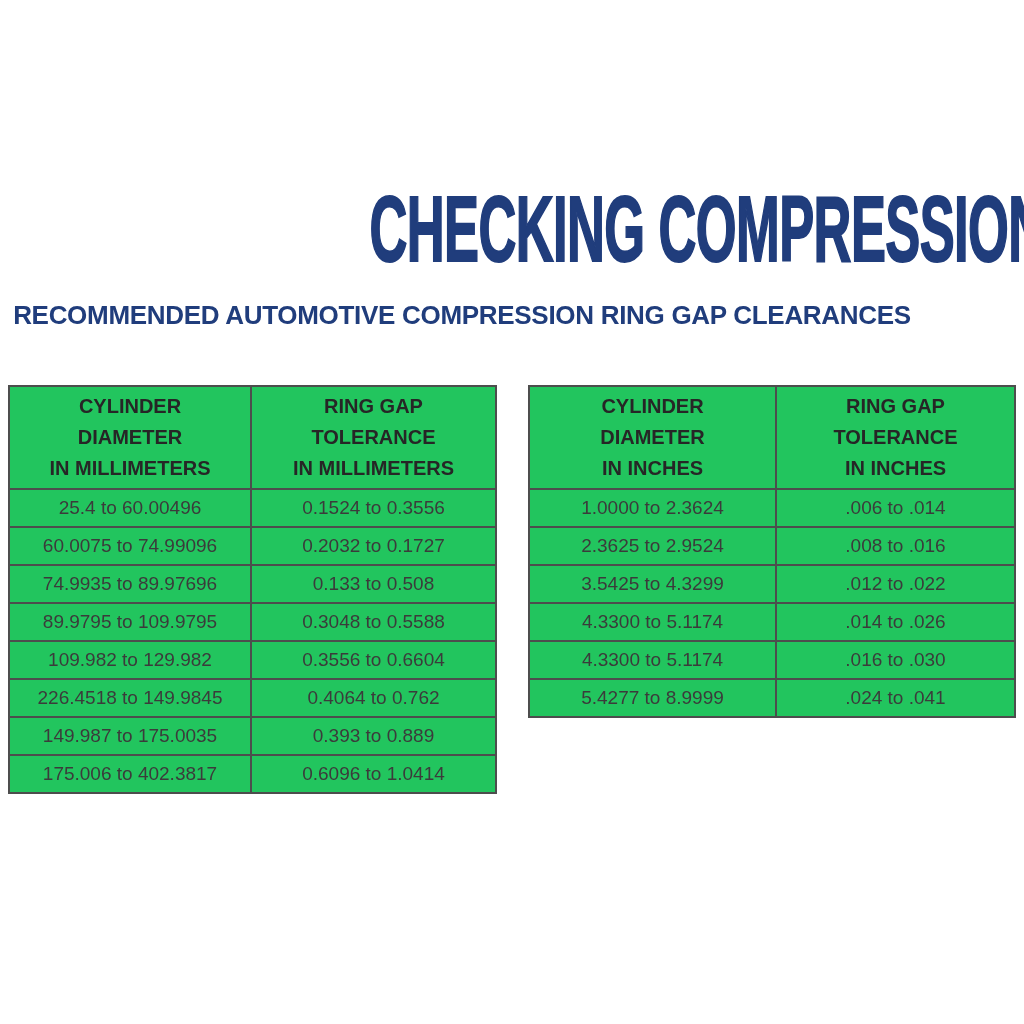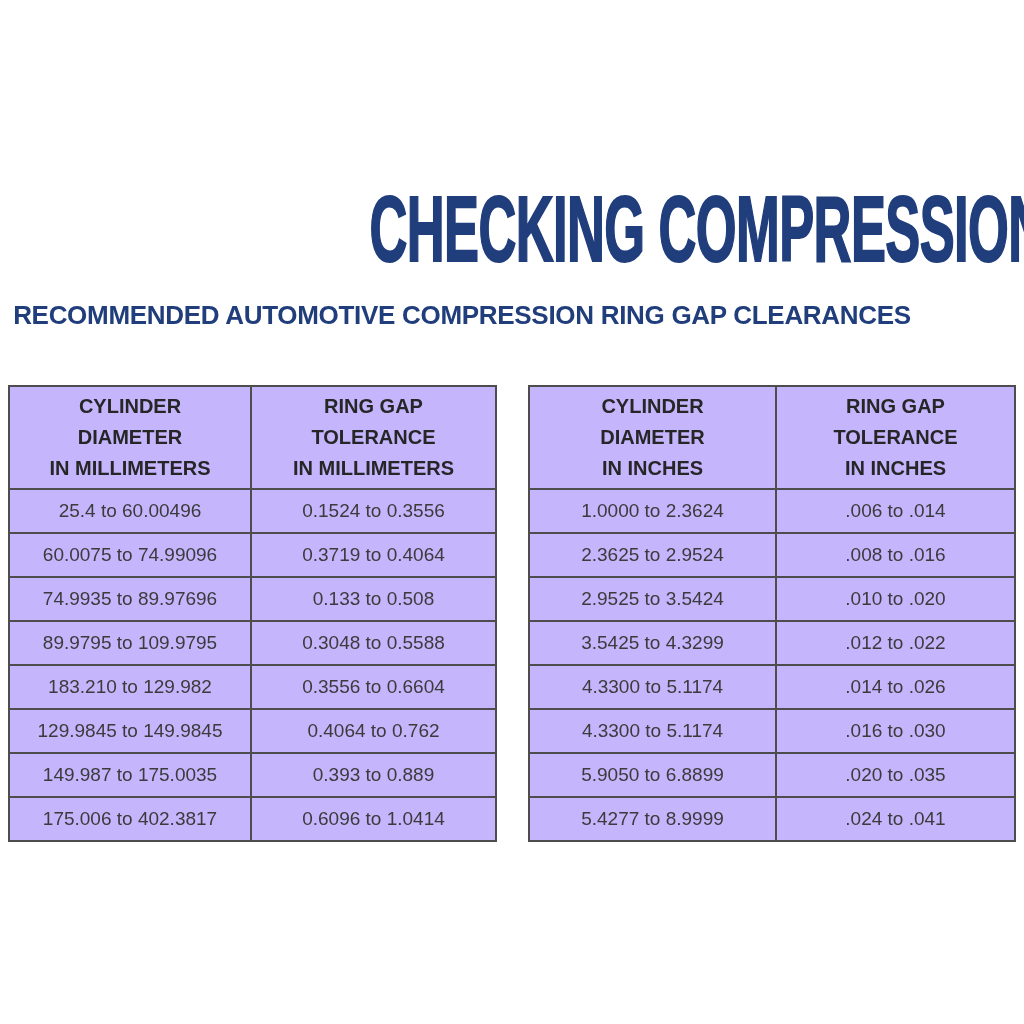--- a/index.html
+++ b/index.html
@@ -39,41 +39,41 @@
     letter-spacing: -0.3px;
     color: #203d7c;
     white-space: nowrap;
   }
 
   table.spec {
     position: absolute;
     top: 385px;
     border-collapse: collapse;
     table-layout: fixed;
-    background: #c4b5fd;
+    background: #22c55e;
   }
   table.spec.mm { left: 8px;   width: 489px; }
   table.spec.in { left: 528px; width: 488px; }
 
   table.spec th, table.spec td {
     border: 2px solid #4d4d4d;
     text-align: center;
     vertical-align: middle;
     overflow: hidden;
   }
   table.spec th {
     height: 103px;
     font-size: 20px;
     font-weight: bold;
     color: #262626;
     line-height: 31px;
     white-space: pre-line;
   }
   table.spec td {
-    height: 44px;
+    height: 38px;
     font-size: 19px;
     font-weight: normal;
     color: #3b3b3b;
   }
   table.spec.mm col.c1 { width: 242px; }
   table.spec.in col.c1 { width: 247px; }
 </style>
 </head>
 <body>
 
@@ -98,36 +98,36 @@
 IN MILLIMETERS</th>
       </tr>
     </thead>
     <tbody>
       <tr>
         <td>25.4 to 60.00496</td>
         <td>0.1524 to 0.3556</td>
       </tr>
       <tr>
         <td>60.0075 to 74.99096</td>
-        <td>0.3719 to 0.4064</td>
+        <td>0.2032 to 0.1727</td>
       </tr>
       <tr>
         <td>74.9935 to 89.97696</td>
         <td>0.133 to 0.508</td>
       </tr>
       <tr>
         <td>89.9795 to 109.9795</td>
         <td>0.3048 to 0.5588</td>
       </tr>
       <tr>
-        <td>183.210 to 129.982</td>
+        <td>109.982 to 129.982</td>
         <td>0.3556 to 0.6604</td>
       </tr>
       <tr>
-        <td>129.9845 to 149.9845</td>
+        <td>226.4518 to 149.9845</td>
         <td>0.4064 to 0.762</td>
       </tr>
       <tr>
         <td>149.987 to 175.0035</td>
         <td>0.393 to 0.889</td>
       </tr>
       <tr>
         <td>175.006 to 402.3817</td>
         <td>0.6096 to 1.0414</td>
       </tr>
@@ -152,39 +152,31 @@
     <tbody>
       <tr>
         <td>1.0000 to 2.3624</td>
         <td>.006 to .014</td>
       </tr>
       <tr>
         <td>2.3625 to 2.9524</td>
         <td>.008 to .016</td>
       </tr>
       <tr>
-        <td>2.9525 to 3.5424</td>
-        <td>.010 to .020</td>
-      </tr>
-      <tr>
         <td>3.5425 to 4.3299</td>
         <td>.012 to .022</td>
       </tr>
       <tr>
         <td>4.3300 to 5.1174</td>
         <td>.014 to .026</td>
       </tr>
       <tr>
         <td>4.3300 to 5.1174</td>
         <td>.016 to .030</td>
       </tr>
       <tr>
-        <td>5.9050 to 6.8899</td>
-        <td>.020 to .035</td>
-      </tr>
-      <tr>
         <td>5.4277 to 8.9999</td>
         <td>.024 to .041</td>
       </tr>
     </tbody>
   </table>
 
 </div>
 
 </body></html>

